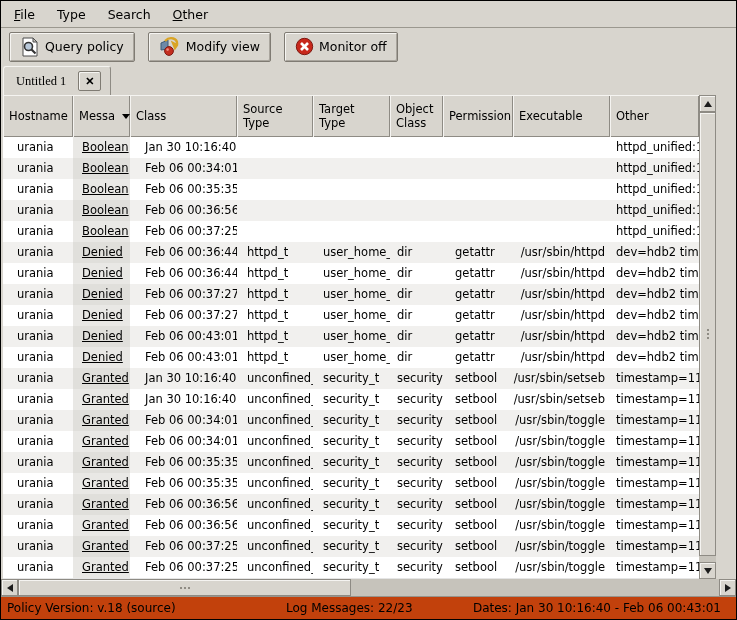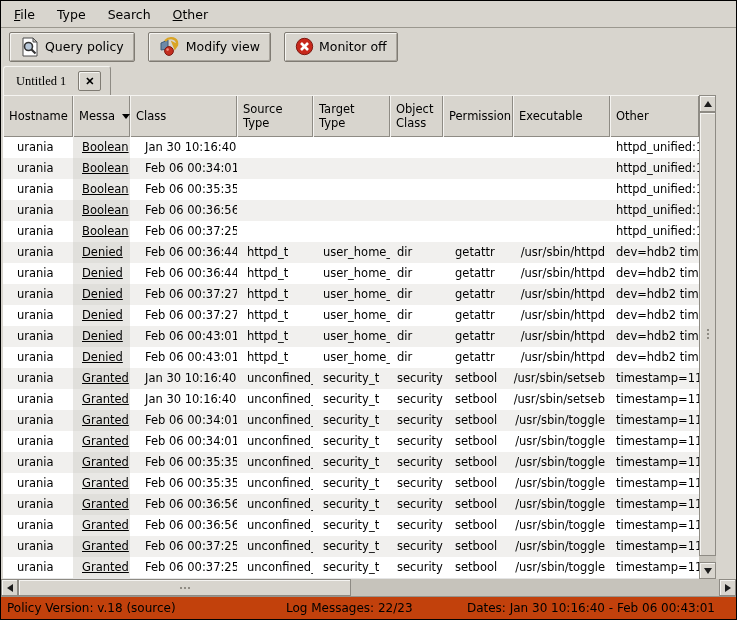--- a/index.html
+++ b/index.html
@@ -81,21 +81,21 @@
   .hscroll .sbtn { width:17px; flex:0 0 17px; }
   .hthumb { width:333px; flex:0 0 333px; background:#d8d5ce; border:1px solid #8e8b84;
             box-shadow: inset 1px 1px 0 #f5f4f1; display:flex; align-items:center; justify-content:center; }
   .hspacer { flex:1; }
 
   
   .statusbar { flex:1; display:flex; align-items:center; border-top:1px solid #97948c;
                background:#c2410c; font-size:12px; }
   .sb1 { flex:0 0 285px; padding-left:6px; }
   .sb2 { flex:1; }
-  .sb3 { flex:0 0 auto; margin-left:auto; padding-right:21px; }
+  .sb3 { flex:0 0 auto; margin-left:auto; padding-right:15px; }
 </style>
 </head>
 <body>
 
 <div class="menubar">
   <span class="menu-item mnemonic">File</span>
   <span class="menu-item">Type</span>
   <span class="menu-item">Search</span>
   <span class="menu-item mnemonic">Other</span>
 </div>

